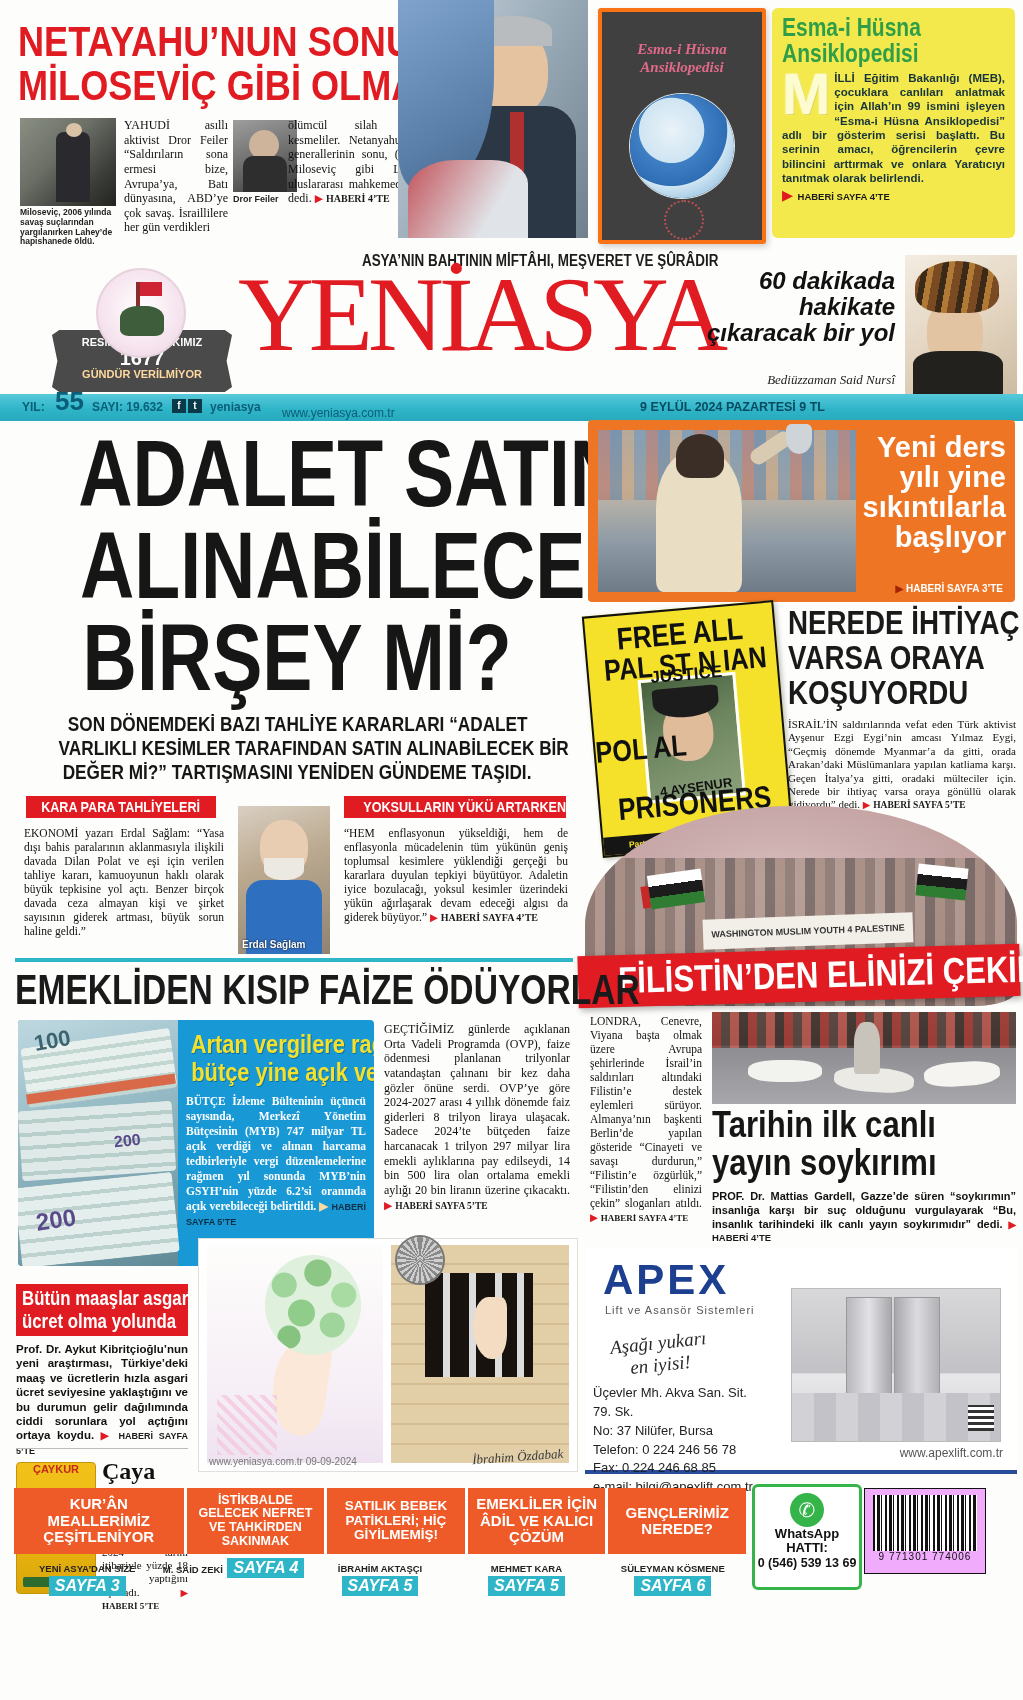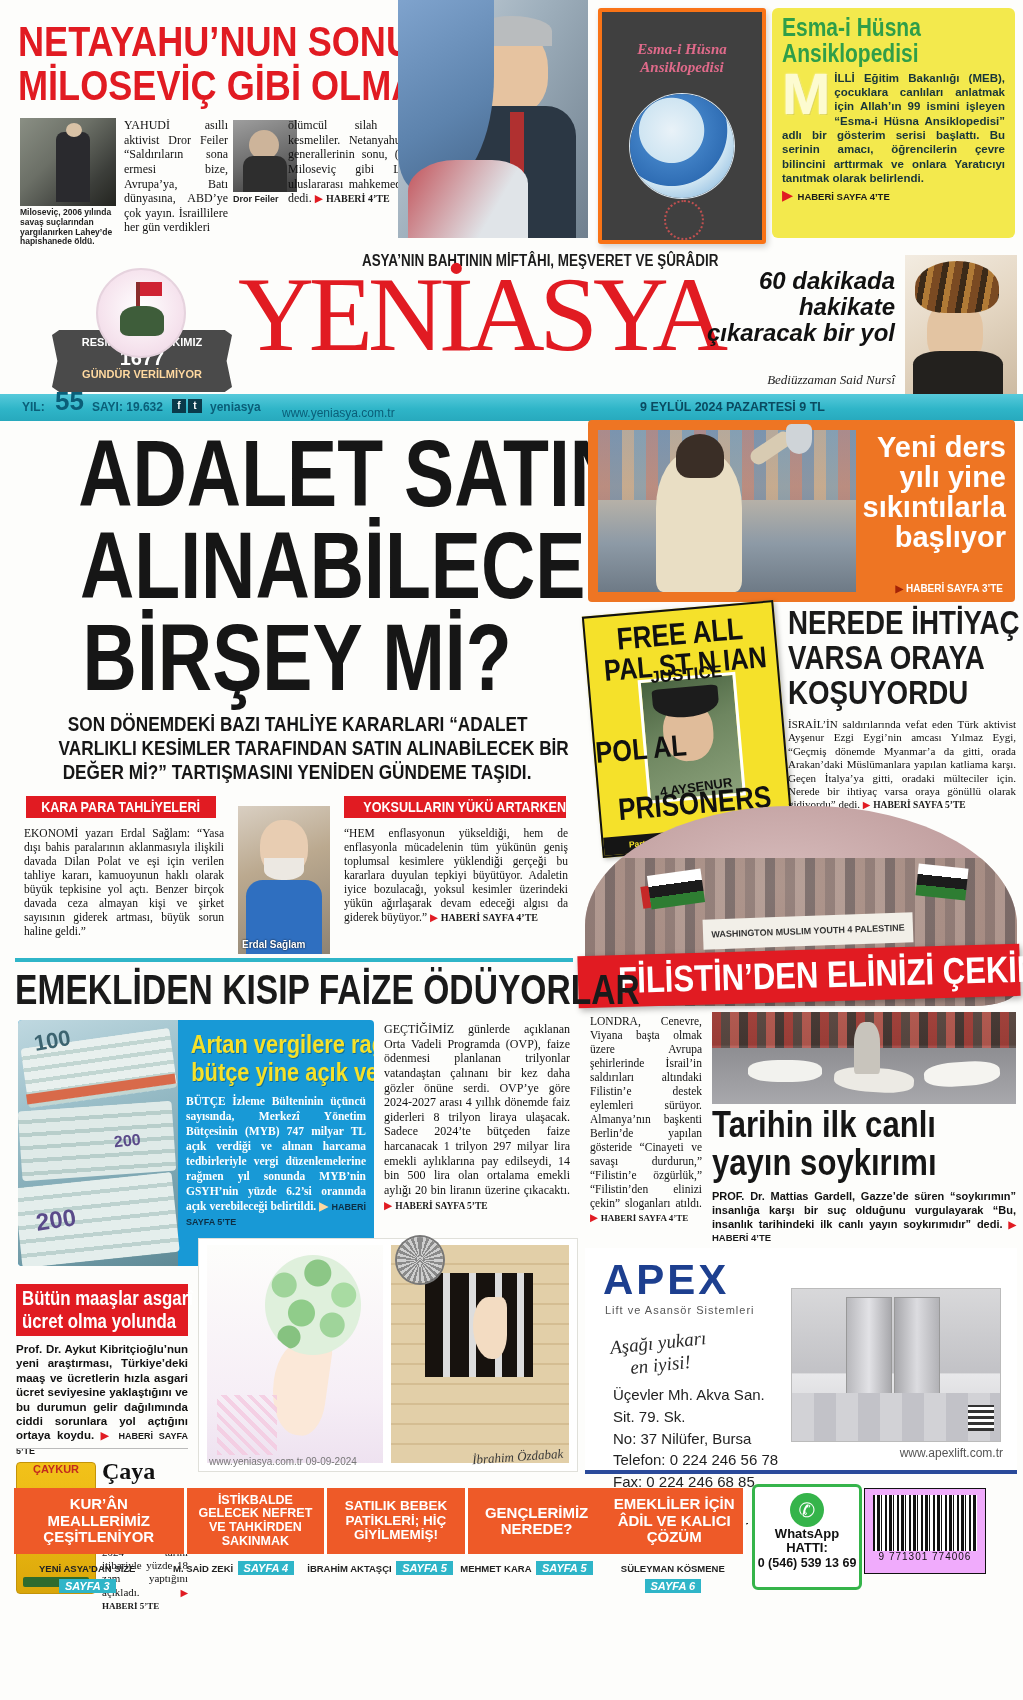--- a/index.html
+++ b/index.html
@@ -8,41 +8,41 @@
   .abs{position:absolute;}
   .ser{font-family:"Liberation Serif",serif;}
   .cond{display:inline-block;transform:scaleX(.84);transform-origin:center;white-space:nowrap;}
   .condL{display:inline-block;transform:scaleX(.84);transform-origin:left;white-space:nowrap;}
   .red{color:#e11b22;}
   .arrow{color:#e11b22;font-size:.9em;}
   .refline{font-weight:bold;font-size:10px;color:#1a1a1a;}
   .banner{background:#e11b22;color:#fff;font-weight:bold;text-align:center;}
   .photo{background:#b8b8b8;overflow:hidden;}
   .badge-cyan{background:#2fb5c8;color:#fff;font-weight:bold;font-style:italic;
-              padding:1px 6px;font-size:11px;display:inline-block;}
+              padding:1px 6px;font-size:16px;display:inline-block;}
   .body-text{font-family:"Liberation Serif",serif;font-size:11.5px;line-height:1.22;
              color:#111;text-align:justify;}
 </style>
 </head>
 <body>
 
 <div id="page" data-name="newspaper-front-page">
 
   <div class="abs red" style="left:18px;top:20px;width:575px;font-weight:bold;font-size:43px;line-height:1.02;" data-name="top-story-headline">
     <span class="condL">NETAYAHU’NUN SONU</span><br>
     <span class="condL">MİLOSEVİÇ GİBİ OLMALI</span>
   </div>
 
   <div class="abs photo" style="left:20px;top:118px;width:96px;height:88px;background:linear-gradient(135deg,#8a8f84 0%,#6b6f66 40%,#3c3e3a 75%,#23241f 100%);" data-name="milosevic-photo">
     <div class="abs" style="left:36px;top:14px;width:34px;height:70px;background:#2a2a2e;border-radius:8px 8px 0 0;" data-name="suit-silhouette"></div>
     <div class="abs" style="left:46px;top:5px;width:16px;height:14px;background:#d9c2a6;border-radius:50%;" data-name="face-silhouette"></div>
   </div>
   <div class="abs" style="left:20px;top:208px;width:100px;font-size:8.5px;font-weight:bold;color:#222;line-height:1.15;" data-name="milosevic-caption">Miloseviç, 2006 yılında savaş suçlarından yargılanırken Lahey’de hapishanede öldü.</div>
 
-  <div class="abs body-text" style="left:124px;top:118px;width:106px;font-size:12px;" data-name="top-story-col1">YAHUDİ asıllı aktivist Dror Feiler “Saldırıların sona ermesi bize, Avrupa’ya, Batı dünyasına, ABD’ye çok yayın. İsraillilere her gün verdikleri</div>
+  <div class="abs body-text" style="left:124px;top:118px;width:106px;font-size:12px;" data-name="top-story-col1">YAHUDİ asıllı aktivist Dror Feiler “Saldırıların sona ermesi bize, Avrupa’ya, Batı dünyasına, ABD’ye çok savaş. İsraillilere her gün verdikleri</div>
 
   <div class="abs photo" style="left:233px;top:120px;width:64px;height:72px;background:linear-gradient(160deg,#9e9e9e 0%,#6f6f6f 50%,#3a3a3a 100%);" data-name="dror-feiler-photo">
     <div class="abs" style="left:16px;top:10px;width:30px;height:30px;background:#cdb49a;border-radius:50%;" data-name="face-silhouette"></div>
     <div class="abs" style="left:10px;top:36px;width:44px;height:36px;background:#2e2e2e;border-radius:10px 10px 0 0;" data-name="torso-silhouette"></div>
   </div>
   <div class="abs" style="left:233px;top:194px;width:64px;font-size:9px;font-weight:bold;color:#222;" data-name="dror-feiler-caption">Dror Feiler</div>
 
   <div class="abs body-text" style="left:233px;top:118px;width:165px;font-size:12px;" data-name="top-story-col2">
     <span>ölümcül silah desteğini kesmeliler. Netanyahu ve tüm generallerinin sonu, (Slobodan) Miloseviç gibi Lahey’deki uluslararası mahkemede olmalı” dedi.</span>
     <span class="arrow" data-name="arrow-icon">▶</span>
@@ -326,21 +326,21 @@
     <div class="abs ser" style="right:14px;bottom:6px;font-style:italic;font-size:13px;color:#3a3a3a;transform:rotate(-4deg);" data-name="cartoon-signature">İbrahim Özdabak</div>
   </div>
 
   <div class="abs" style="left:585px;top:1248px;width:432px;height:222px;background:#fff;border-bottom:4px solid #2a4a9a;" data-name="apex-ad">
     <div class="abs" style="left:18px;top:8px;font-weight:bold;font-size:42px;letter-spacing:3px;color:#1d3f8f;" data-name="apex-logo">APEX</div>
     <div class="abs" style="left:20px;top:56px;font-size:11px;letter-spacing:1px;color:#555;" data-name="apex-sub">Lift ve Asansör Sistemleri</div>
     <div class="abs ser" style="left:26px;top:84px;font-style:italic;font-size:19px;color:#2a2a2a;transform:rotate(-6deg);" data-name="apex-script">
       <span>Aşağı yukarı</span><br>
       <span style="margin-left:18px;display:inline-block;">en iyisi!</span>
     </div>
-    <div class="abs" style="left:28px;top:136px;width:170px;font-size:15px;line-height:1.45;color:#222;" data-name="apex-address">
+    <div class="abs" style="left:8px;top:136px;width:170px;font-size:13px;line-height:1.45;color:#222;" data-name="apex-address">
       <div>Üçevler Mh. Akva San. Sit. 79. Sk.</div>
       <div>No: 37 Nilüfer, Bursa</div>
       <div>Telefon: 0 224 246 56 78</div>
       <div>Fax: 0 224 246 68 85</div>
       <div>e-mail: bilgi@apexlift.com.tr</div>
     </div>
 
     <div class="abs" style="left:206px;top:40px;width:208px;height:152px;background:linear-gradient(180deg,#d8d8da 0%,#c2c2c6 55%,#e8e8ea 56%,#cfcfd3 100%);border:1px solid #bbb;" data-name="elevator-photo">
       <div class="abs" style="left:54px;top:8px;width:44px;height:96px;background:linear-gradient(90deg,#b8b8bc,#e2e2e6 50%,#a8a8ac);border:1px solid #999;" data-name="elevator-door"></div>
       <div class="abs" style="left:102px;top:8px;width:44px;height:96px;background:linear-gradient(90deg,#a8a8ac,#dcdce0 50%,#b2b2b6);border:1px solid #999;" data-name="elevator-door"></div>
@@ -355,25 +355,25 @@
   <div class="abs" style="left:14px;top:1488px;width:732px;height:66px;background:#ee5a28;display:flex;" data-name="footer-strip">
     <div style="flex:1;border-right:3px solid #fff;display:flex;align-items:center;justify-content:center;padding:2px 22px;" data-name="footer-cell-1">
       <span style="color:#fff;font-weight:bold;font-size:15px;line-height:1.1;text-align:center;">KUR’ÂN MEALLERİMİZ ÇEŞİTLENİYOR</span>
     </div>
     <div style="flex:1;border-right:3px solid #fff;display:flex;align-items:center;justify-content:center;padding:2px 6px;" data-name="footer-cell-2">
       <span style="color:#fff;font-weight:bold;font-size:12.5px;line-height:1.1;text-align:center;">İSTİKBALDE GELECEK NEFRET VE TAHKİRDEN SAKINMAK</span>
     </div>
     <div style="flex:1;border-right:3px solid #fff;display:flex;align-items:center;justify-content:center;padding:2px 6px;" data-name="footer-cell-3">
       <span style="color:#fff;font-weight:bold;font-size:13.5px;line-height:1.1;text-align:center;">SATILIK BEBEK PATİKLERİ; HİÇ GİYİLMEMİŞ!</span>
     </div>
+    <div style="flex:1;border-right:3px solid #fff;display:flex;align-items:center;justify-content:center;padding:2px 6px;" data-name="footer-cell-4">
+      <span style="color:#fff;font-weight:bold;font-size:15px;line-height:1.1;text-align:center;">EMEKLİLER İÇİN ÂDİL VE KALICI ÇÖZÜM</span>
+    </div>
     <div style="flex:1;display:flex;align-items:center;justify-content:center;padding:2px 6px;" data-name="footer-cell-5">
       <span style="color:#fff;font-weight:bold;font-size:15px;line-height:1.1;text-align:center;">GENÇLERİMİZ NEREDE?</span>
-    </div>
-    <div style="flex:1;border-right:3px solid #fff;display:flex;align-items:center;justify-content:center;padding:2px 6px;" data-name="footer-cell-4">
-      <span style="color:#fff;font-weight:bold;font-size:15px;line-height:1.1;text-align:center;">EMEKLİLER İÇİN ÂDİL VE KALICI ÇÖZÜM</span>
     </div>
   </div>
 
   <div class="abs" style="left:14px;top:1558px;width:732px;display:flex;" data-name="footer-authors">
     <div style="flex:1;text-align:center;" data-name="footer-author-1">
       <span style="font-weight:bold;font-size:9.5px;color:#222;">YENİ ASYA’DAN SİZE</span>
       <span class="badge-cyan" data-name="page-badge">SAYFA 3</span>
     </div>
     <div style="flex:1;text-align:center;" data-name="footer-author-2">
       <span style="font-weight:bold;font-size:9.5px;color:#222;">M. SAİD ZEKİ</span>

